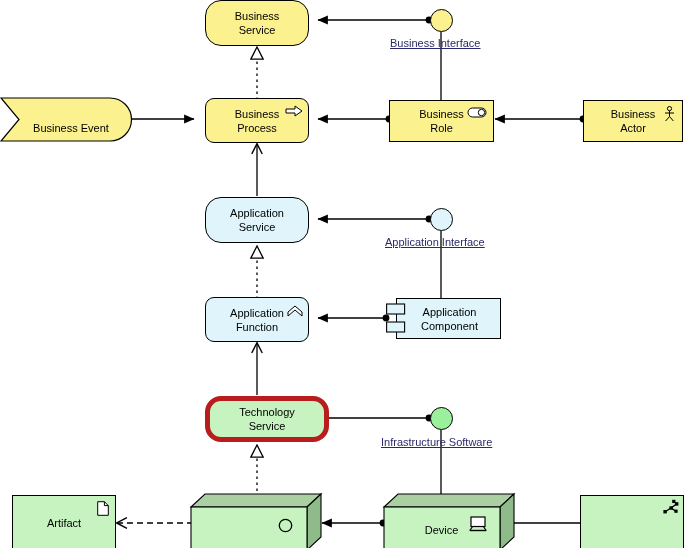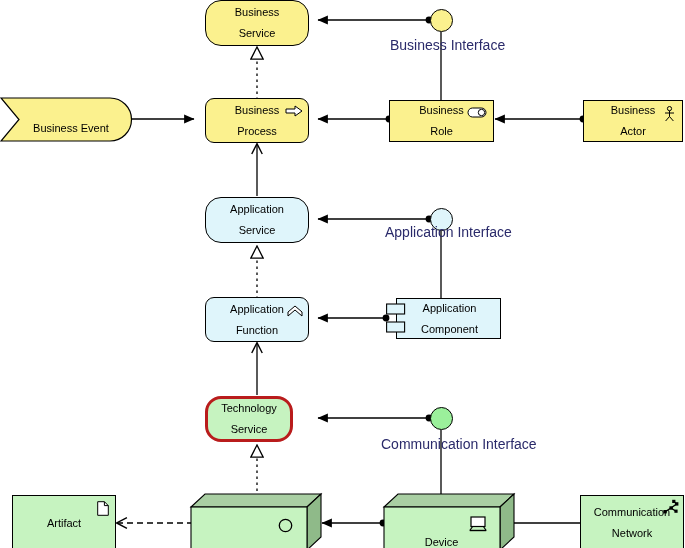--- a/index.html
+++ b/index.html
@@ -7,29 +7,29 @@
     width:685px;height:548px;position:relative;overflow:hidden;
     font-family:"Liberation Sans","DejaVu Sans",sans-serif;
     -webkit-font-smoothing:antialiased;
   }
   #canvas{position:absolute;left:0;top:0;width:685px;height:548px;}
   svg.layer{position:absolute;left:0;top:0;width:685px;height:548px;overflow:visible;}
   svg.lines{z-index:1;}
   .node{position:absolute;z-index:2;box-sizing:border-box;}
   .nlabel{
     position:absolute;left:0;right:0;top:50%;transform:translateY(-50%);
-    text-align:center;font-size:11px;line-height:21px;color:#000000;
+    text-align:center;font-size:11px;line-height:14px;color:#000000;
     pointer-events:none;white-space:pre-line;
   }
   .boxrect{position:absolute;left:0;top:0;width:100%;height:100%;
     border:1px solid #000;box-sizing:border-box;}
   .icon{position:absolute;z-index:3;pointer-events:none;}
   .edge-label{
-    position:absolute;z-index:4;font-size:14px;color:#2a2a6a;
-    white-space:nowrap;letter-spacing:0px;
+    position:absolute;z-index:4;font-size:11px;color:#2a2a6a;
+    white-space:nowrap;letter-spacing:0px;text-decoration:underline;
   }
   
   .f-biz{background:#fbf18e;}
   .f-app{background:#dff5fb;}
   .f-tech{background:#c6f3c0;}
 </style>
 </head>
 <body>
 
 <div id="canvas">
@@ -150,48 +150,48 @@
     </svg>
   </div>
 
   <div class="node f-app" style="left:205px;top:197px;width:104px;height:46px;border:1px solid #000;border-radius:16px;">
     <div class="nlabel">Application
 Service</div>
   </div>
 
   <div class="node" style="left:430px;top:208px;width:23px;height:23px;border:1px solid #000;border-radius:50%;background:#dff5fb;">
   </div>
-  <div class="edge-label" style="left:385px;top:224px;text-align:right;">Application Interface</div>
+  <div class="edge-label" style="left:385px;top:236px;text-align:right;">Application Interface</div>
 
   <div class="node f-app" style="left:205px;top:297px;width:104px;height:45px;border:1px solid #000;border-radius:9px;">
     <div class="nlabel">Application
 Function</div>
     <svg class="icon" style="right:5px;top:7px;width:16px;height:12px;" viewBox="0 0 16 12">
       <path d="M1,11 L1,7 L8,1 L15,7 L15,11 L8,5 Z" fill="#fff" stroke="#000" stroke-width="1"></path>
     </svg>
   </div>
 
   <div class="node" style="left:386px;top:298px;width:115px;height:41px;">
     <div class="boxrect f-app" style="left:10px;width:105px;"></div>
     <div class="nlabel" style="left:14px;right:2px;">Application
 Component</div>
     <svg class="icon" style="left:0px;top:5px;width:24px;height:32px;" viewBox="0 0 24 32">
       <rect x="0.6" y="1" width="18" height="10" fill="#dff5fb" stroke="#000" stroke-width="1.1"></rect>
       <rect x="0.6" y="19" width="18" height="10" fill="#dff5fb" stroke="#000" stroke-width="1.1"></rect>
     </svg>
   </div>
 
-  <div class="node f-tech" style="left:205px;top:396px;width:88px;height:46px;border:3px solid #b91c1c;border-radius:16px;padding-left:12px;">
+  <div class="node f-tech" style="left:205px;top:396px;width:124px;height:46px;border:5px solid #b91c1c;border-radius:16px;padding-left:12px;">
     <div class="nlabel">Technology
 Service</div>
   </div>
 
   <div class="node" style="left:430px;top:407px;width:23px;height:23px;border:1px solid #000;border-radius:50%;background:#9bf09b;">
   </div>
-  <div class="edge-label" style="left:381px;top:436px;">Communication Interface</div>
+  <div class="edge-label" style="left:381px;top:436px;">Infrastructure Software</div>
 
   <div class="node f-tech" style="left:12px;top:495px;width:104px;height:56px;border:1px solid #000;">
     <div class="nlabel">Artifact</div>
     <svg class="icon" style="right:6px;top:5px;width:12px;height:15px;" viewBox="0 0 12 15">
       <path d="M0.7,0.7 L7.4,0.7 L11.3,4.6 L11.3,14.3 L0.7,14.3 Z" fill="#fff" stroke="#000" stroke-width="1"></path>
       <path d="M7.4,0.7 L7.4,4.6 L11.3,4.6" fill="none" stroke="#000" stroke-width="1"></path>
     </svg>
   </div>
 
   <div class="node" style="left:190px;top:493px;width:132px;height:58px;">
@@ -204,31 +204,29 @@
       <circle cx="7.5" cy="7.5" r="6.2" fill="none" stroke="#000" stroke-width="1.3"></circle>
     </svg>
   </div>
 
   <div class="node" style="left:383px;top:493px;width:132px;height:58px;">
     <svg class="layer" style="width:132px;height:58px;" viewBox="0 0 132 58">
       <polygon points="1,14 15,1 131,1 117,14" fill="#a9cfa3" stroke="#000" stroke-width="1.1"></polygon>
       <polygon points="117,14 131,1 131,44 117,57" fill="#8fba89" stroke="#000" stroke-width="1.1"></polygon>
       <rect x="1" y="14" width="116" height="43" fill="#c6f3c0" stroke="#000" stroke-width="1.1"></rect>
     </svg>
-    <div class="nlabel" style="left:1px;right:16px;top:37px;margin-top:12px;">Device</div>
+    <div class="nlabel" style="left:1px;right:16px;top:37px;">Device</div>
     <svg class="icon" style="left:86px;top:23px;width:18px;height:17px;" viewBox="0 0 18 17">
       <rect x="2" y="1" width="14" height="9.5" fill="#fff" stroke="#000" stroke-width="1.2"></rect>
       <path d="M0.8,14.5 L17.2,14.5" stroke="#000" stroke-width="1.4"></path>
       <path d="M3.6,10.5 L0.8,14.5 M14.4,10.5 L17.2,14.5" stroke="#000" stroke-width="1.2"></path>
     </svg>
   </div>
 
   <div class="node f-tech" style="left:580px;top:495px;width:104px;height:56px;border:1px solid #000;">
-    <div class="nlabel">Communication
-Network</div>
     <svg class="icon" style="right:3px;top:3px;width:18px;height:18px;" viewBox="0 0 18 18">
       <line x1="3.5" y1="12.5" x2="9" y2="9" stroke="#000" stroke-width="1.4"></line>
       <line x1="9" y1="9" x2="14.5" y2="5" stroke="#000" stroke-width="1.4"></line>
       <line x1="9" y1="9" x2="13.5" y2="12" stroke="#000" stroke-width="1.4"></line>
       <line x1="12" y1="2.5" x2="14.5" y2="5" stroke="#000" stroke-width="1.4"></line>
       <rect x="1.4" y="11" width="3.4" height="3.4" fill="#000"></rect>
       <rect x="7.4" y="7.3" width="3.4" height="3.4" fill="#000"></rect>
       <rect x="13" y="3.2" width="3.4" height="3.4" fill="#000"></rect>
       <rect x="10.2" y="0.8" width="3.2" height="3.2" fill="#000"></rect>
       <rect x="12.4" y="10.6" width="3.2" height="3.2" fill="#000"></rect>

